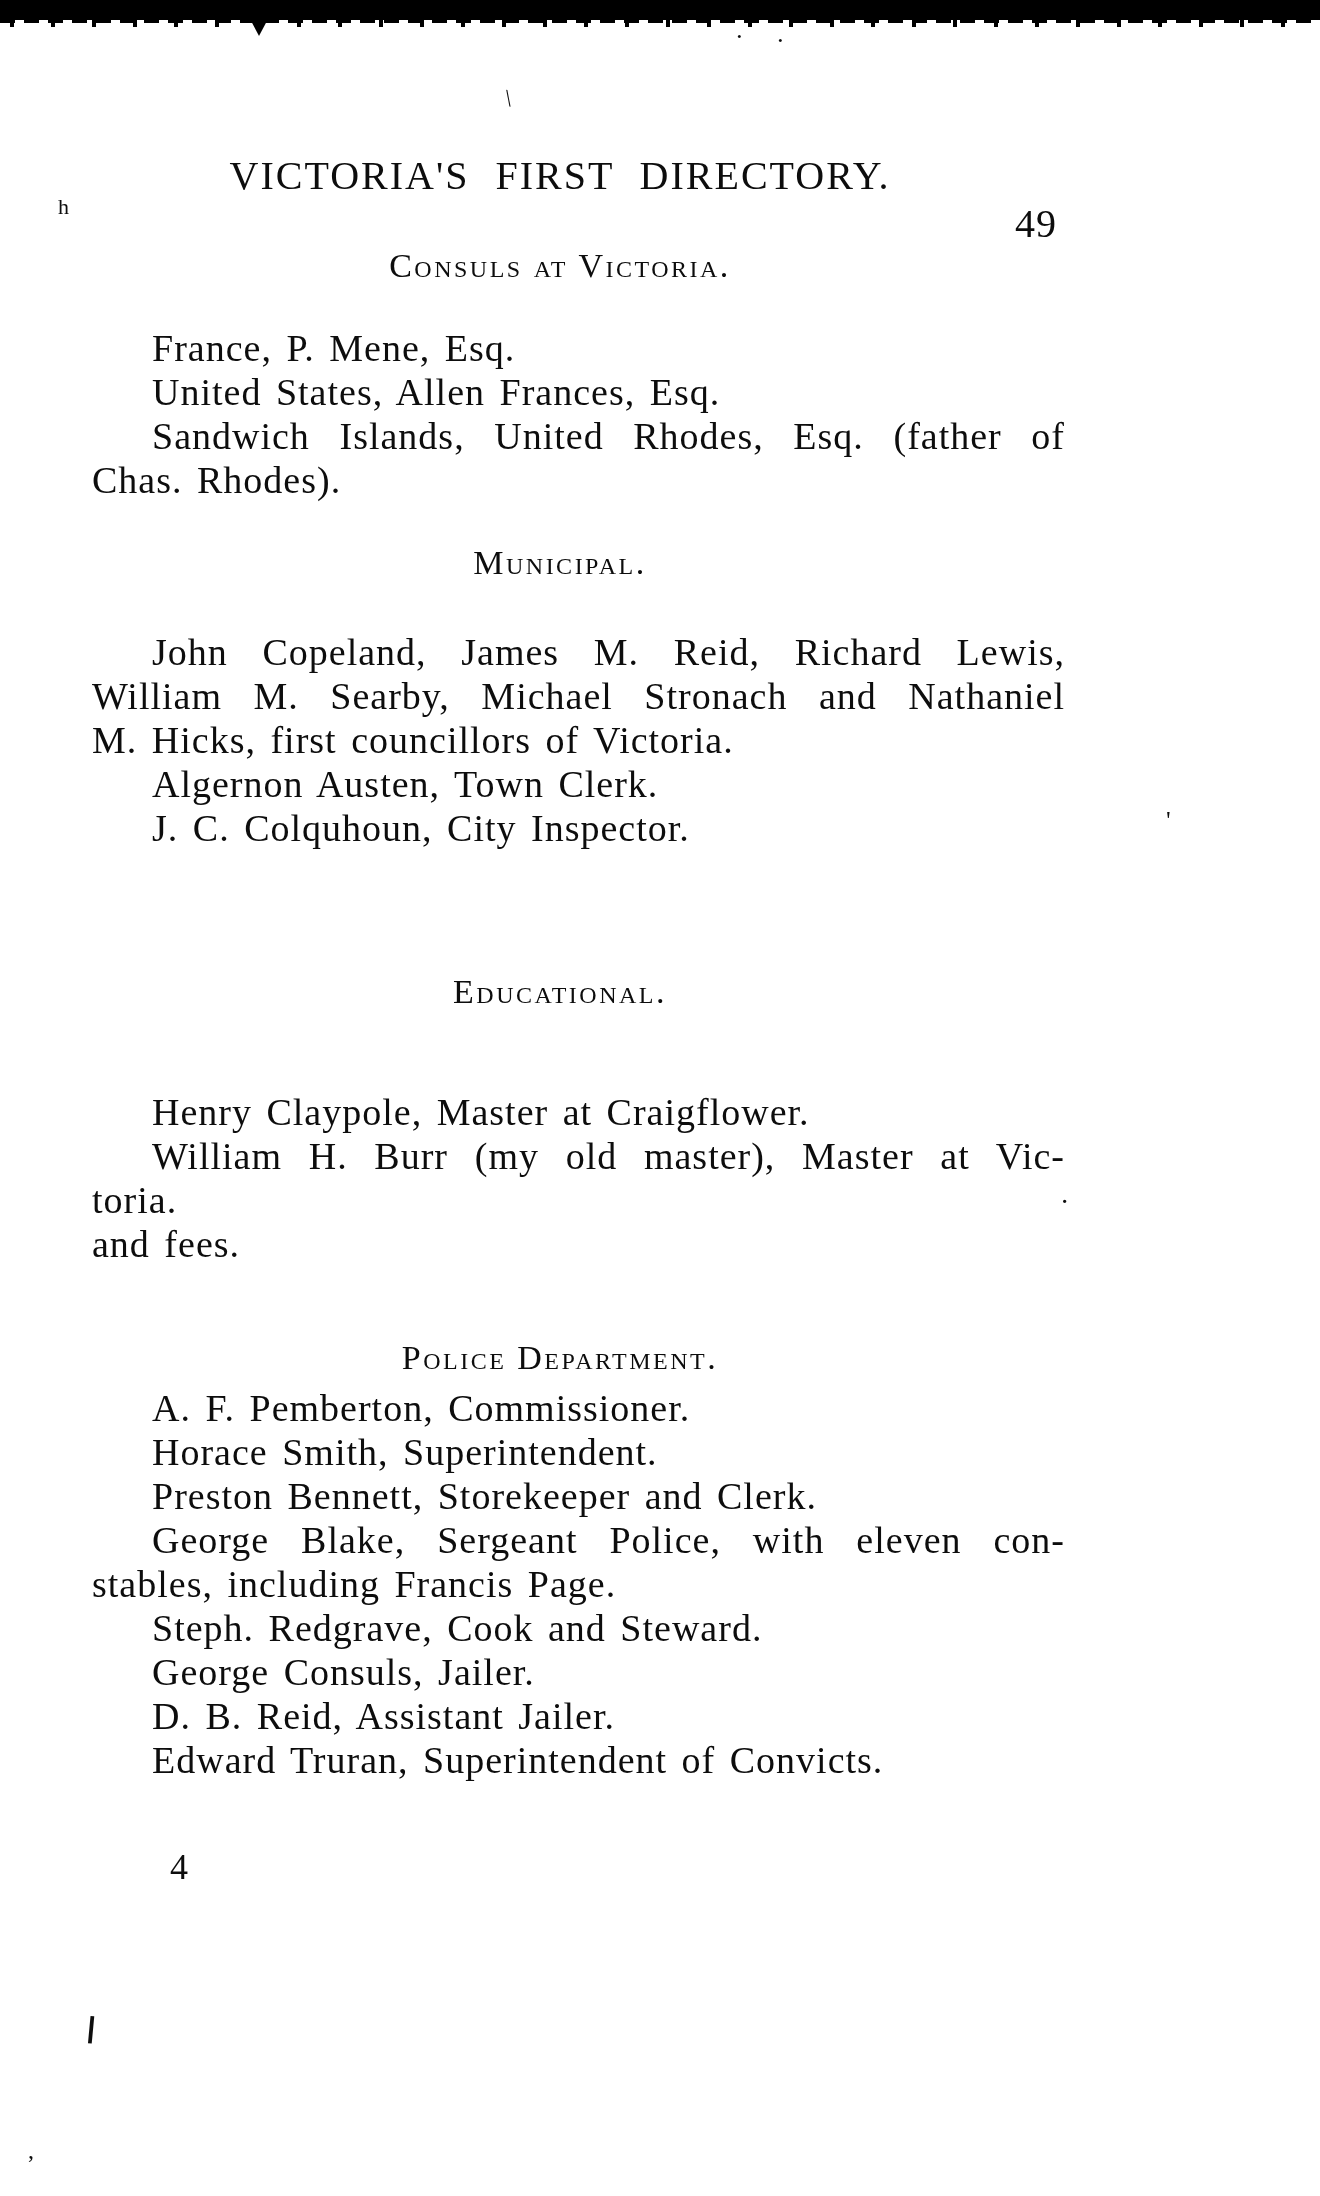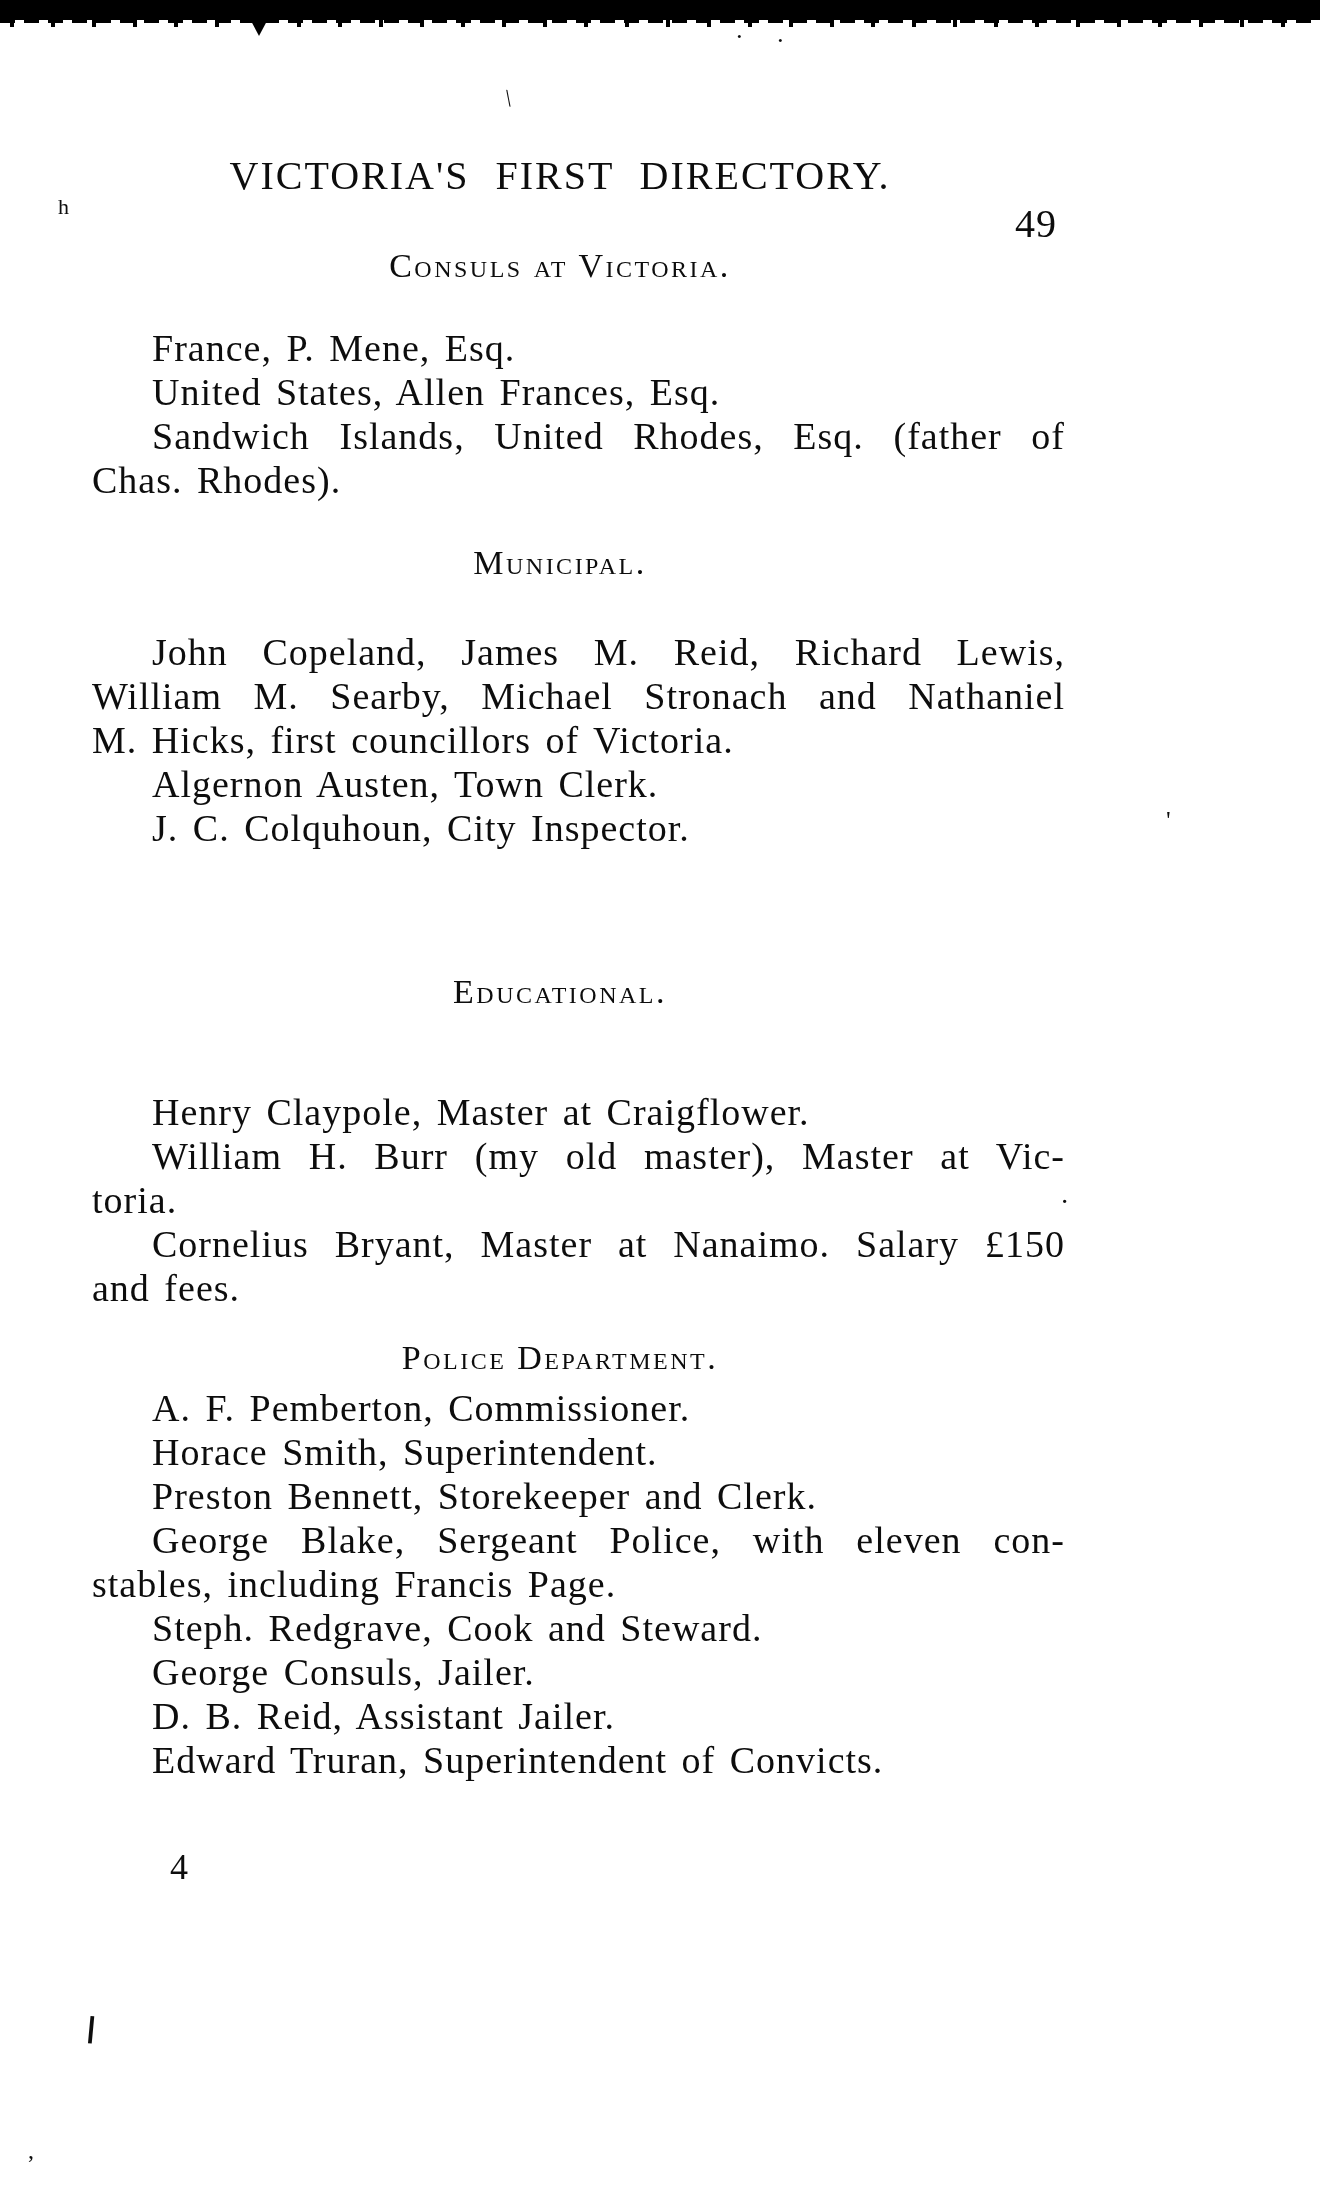--- a/index.html
+++ b/index.html
@@ -74,21 +74,20 @@
     <div class="line">M. Hicks, first councillors of Victoria.</div>
     <div class="line ind">Algernon Austen, Town Clerk.</div>
     <div class="line ind">J. C. Colquhoun, City Inspector.</div>
   </div>
 
   <div class="heading" style="top:972px;">Educational.</div>
   <div class="lines" style="top:1090px;">
     <div class="line ind">Henry Claypole, Master at Craigflower.</div>
     <div class="line ind just">William H. Burr (my old master), Master at Vic-</div>
     <div class="line">toria.</div>
-    <div class="line ind just">Cornelius Bryant, Master at Nanaimo.  Salary £150</div>
     <div class="line">and fees.</div>
   </div>
 
   <div class="heading" style="top:1338px;">Police Department.</div>
   <div class="lines" style="top:1386px;">
     <div class="line ind">A. F. Pemberton, Commissioner.</div>
     <div class="line ind">Horace Smith, Superintendent.</div>
     <div class="line ind">Preston Bennett, Storekeeper and Clerk.</div>
     <div class="line ind just">George Blake, Sergeant Police, with eleven con-</div>
     <div class="line">stables, including Francis Page.</div>

